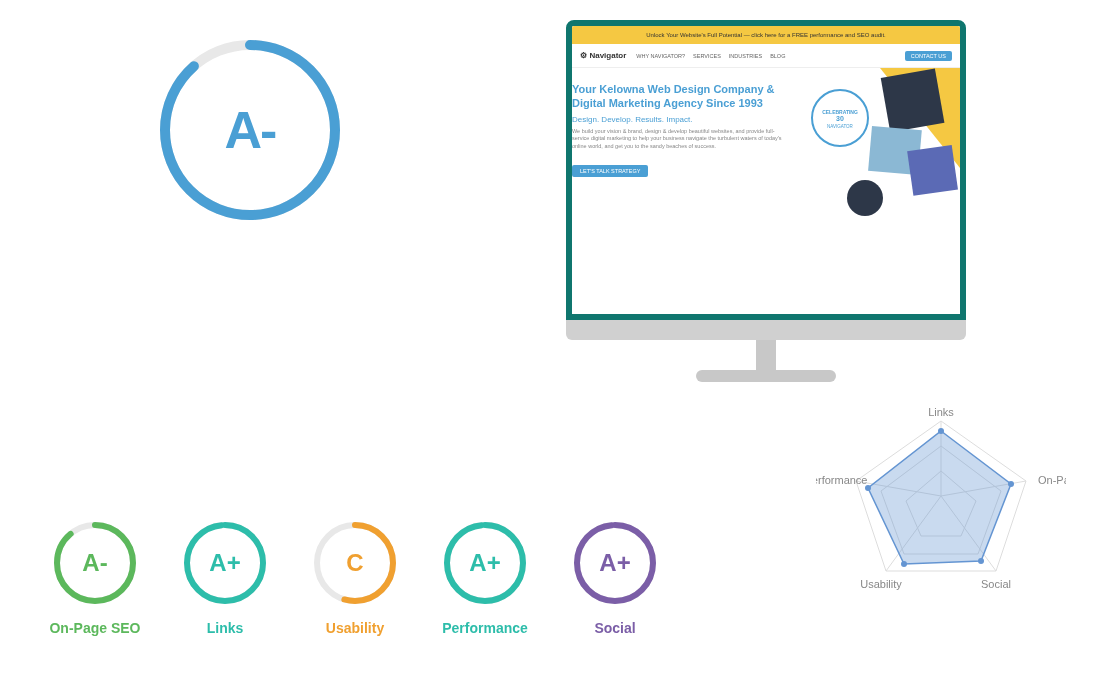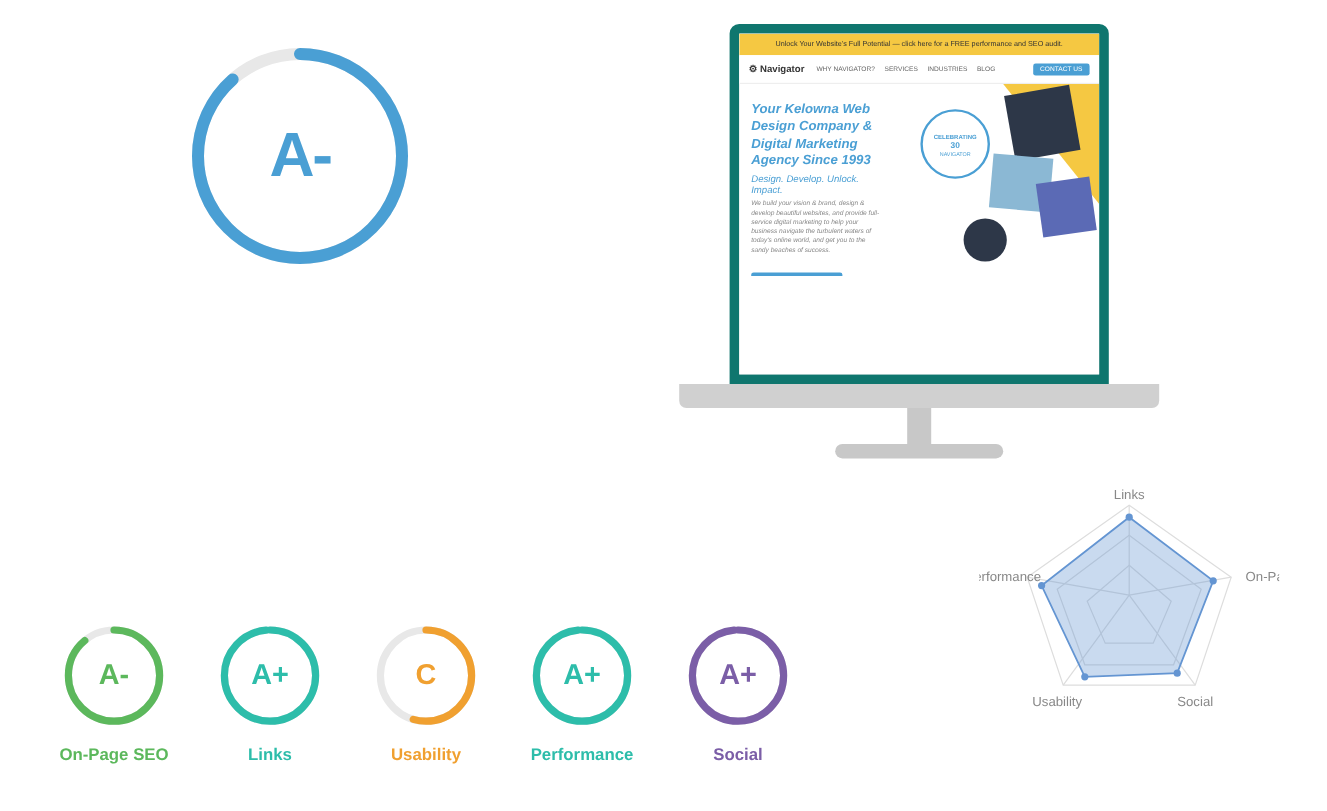--- a/index.html
+++ b/index.html
@@ -61,25 +61,25 @@
       top: 20px;
       width: 430px;
     }
 
     .monitor {
       position: relative;
       width: 420px;
     }
 
     .monitor-screen {
-      width: 316px;
+      width: 400px;
       height: 300px;
       background: #f0f0f0;
       border-radius: 8px 8px 0 0;
-      border: 8px solid #0f766e;
+      border: 6px solid #0f766e;
       overflow: hidden;
       position: relative;
       margin: 0 auto;
     }
 
     .monitor-screen-inner {
       width: 100%;
       height: 100%;
       background: white;
       overflow: hidden;
@@ -141,22 +141,21 @@
 
     .site-hero {
       display: flex;
       height: 160px;
       position: relative;
       overflow: hidden;
     }
 
     .site-hero-left {
       flex: 1;
-      padding: 14px 10px;
-      font-style: italic;
+      padding: 14px 0;
     }
 
     .site-hero-title {
       font-size: 11px;
       font-weight: bold;
       color: #4a9fd4;
       line-height: 1.3;
       margin-bottom: 4px;
     }
 
@@ -301,21 +300,21 @@
               <span class="site-nav-item">WHY NAVIGATOR?</span>
               <span class="site-nav-item">SERVICES</span>
               <span class="site-nav-item">INDUSTRIES</span>
               <span class="site-nav-item">BLOG</span>
             </div>
             <div class="site-nav-btn">CONTACT US</div>
           </div>
           <div class="site-hero">
             <div class="site-hero-left">
               <div class="site-hero-title">Your Kelowna Web Design Company &amp; Digital Marketing Agency Since 1993</div>
-              <div class="site-hero-subtitle">Design. Develop. Unlock. Impact.</div>
+              <div class="site-hero-subtitle">Design. Develop. Results. Impact.</div>
               <div class="site-hero-text">We build your vision &amp; brand, design &amp; develop beautiful websites, and provide full-service digital marketing to help your business navigate the turbulent waters of today's online world, and get you to the sandy beaches of success.</div>
               <div class="site-hero-cta">LET'S TALK STRATEGY</div>
             </div>
             <div class="site-hero-right">
 
               <div style="position:absolute;top:0;right:0;width:170px;height:160px;overflow:hidden;">
                 <svg width="170" height="160" viewBox="0 0 170 160">
 
                   <polygon points="90,0 170,0 170,100" fill="#f5c842"></polygon>
 

